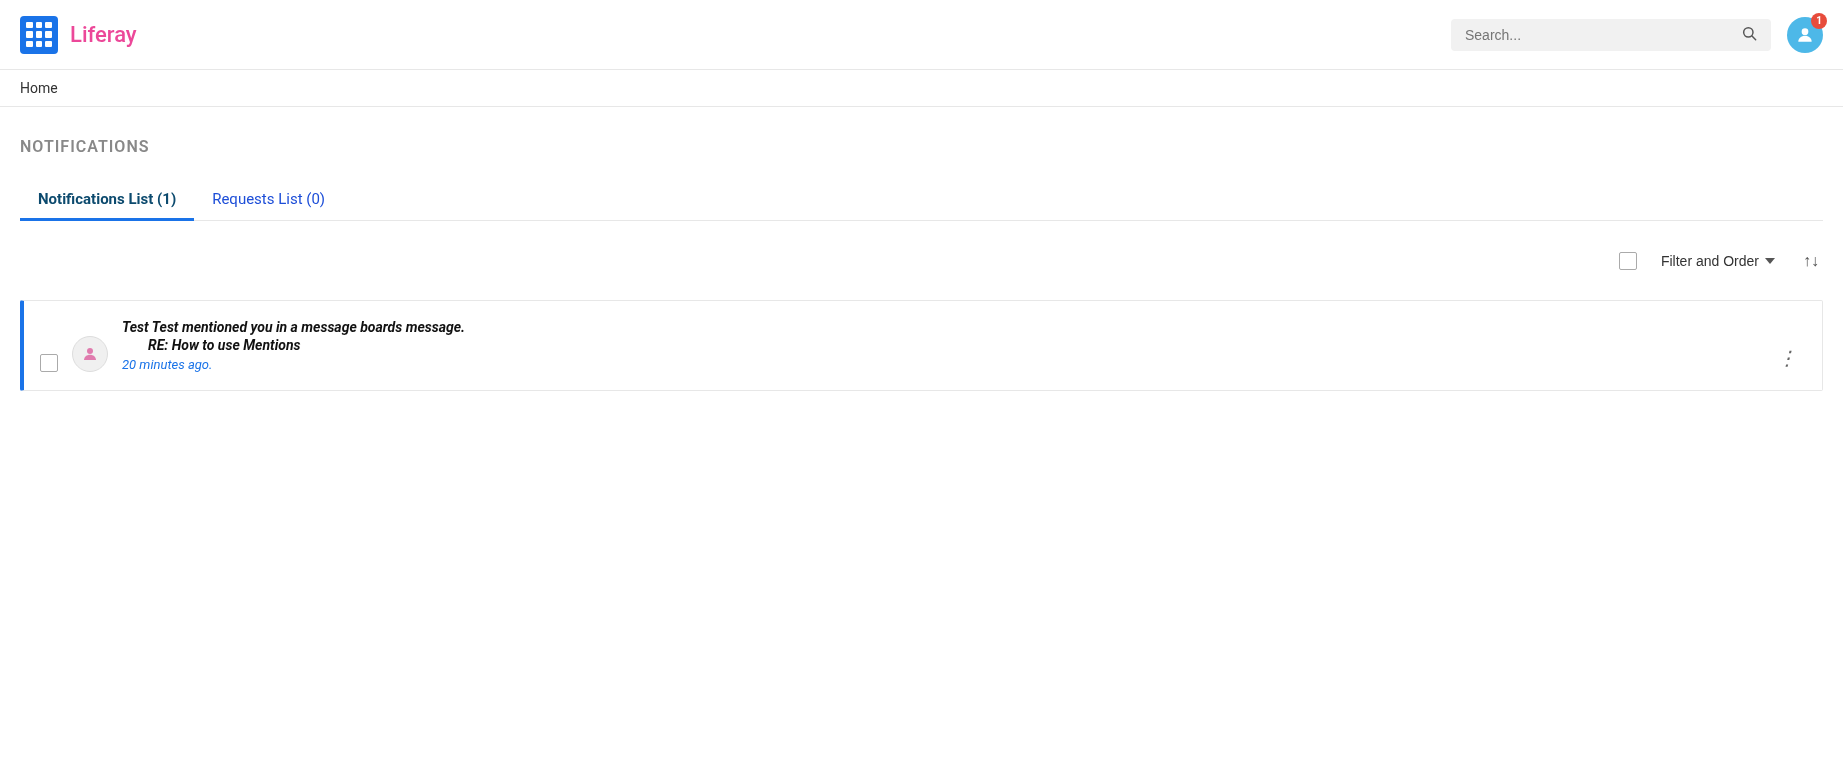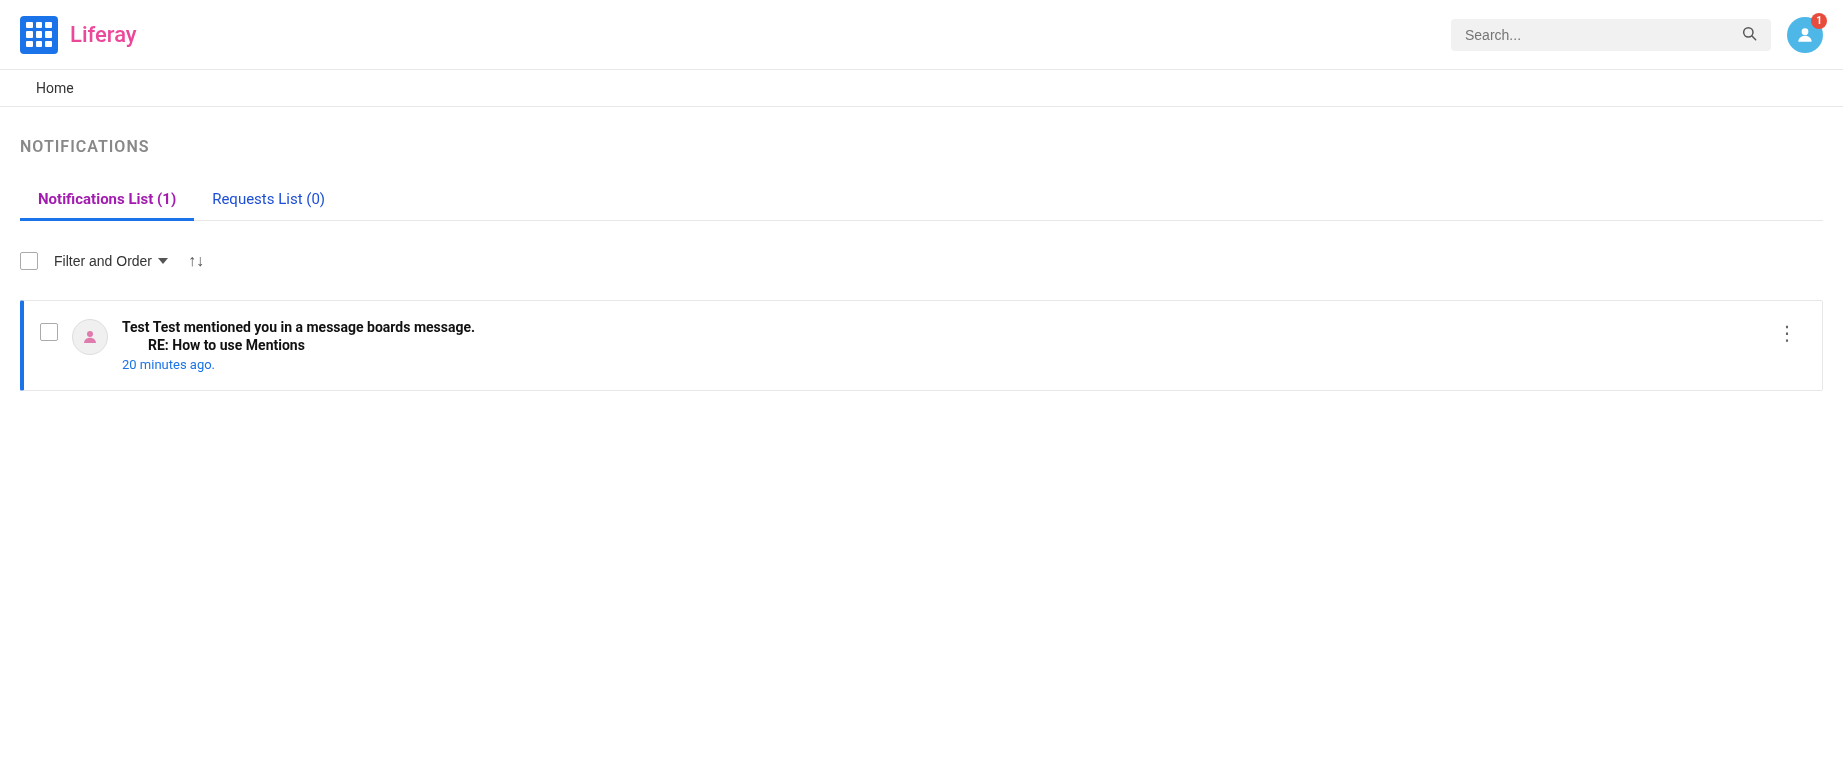--- a/index.html
+++ b/index.html
@@ -114,21 +114,21 @@
       width: 16px;
       height: 16px;
       border-radius: 50%;
       display: flex;
       align-items: center;
       justify-content: center;
     }
 
     
     .breadcrumb-bar {
-      padding: 10px 36px;
+      padding: 10px 20px;
       border-bottom: 1px solid #e7e7e7;
     }
 
     .breadcrumb-home {
       font-size: 14px;
       color: #333;
       cursor: pointer;
       text-decoration: none;
     }
 
@@ -158,31 +158,32 @@
       padding: 10px 18px;
       cursor: pointer;
       font-size: 15px;
       color: #1d4ed8;
       border-bottom: 3px solid transparent;
       margin-bottom: -1px;
     }
 
     .tab.active {
       font-weight: 700;
-      color: #a21caf;
+      color: #0c4a6e;
       border-bottom: 3px solid #1a73e8;
     }
 
     
     .toolbar {
       display: flex;
       align-items: center;
-      gap: 8px;
+      gap: 16px;
       margin-bottom: 20px;
       padding: 6px 0;
+      justify-content: flex-end;
     }
 
     .checkbox-select {
       width: 18px;
       height: 18px;
       border: 1.5px solid #aaa;
       border-radius: 2px;
       cursor: pointer;
       background: #fff;
       display: inline-block;
@@ -216,28 +217,29 @@
       padding: 4px;
     }
 
     
     .notification-list {
       margin-top: 10px;
     }
 
     .notification-item {
       display: flex;
-      align-items: flex-start;
+      align-items: flex-end;
       padding: 18px 16px;
       border: 1px solid #e7e7e7;
       border-left: 4px solid #1a73e8;
       background: #fff;
       border-radius: 2px;
       position: relative;
       gap: 14px;
+      font-style: italic;
     }
 
     .notification-item-checkbox {
       width: 18px;
       height: 18px;
       border: 1.5px solid #aaa;
       border-radius: 2px;
       cursor: pointer;
       background: #fff;
       flex-shrink: 0;

